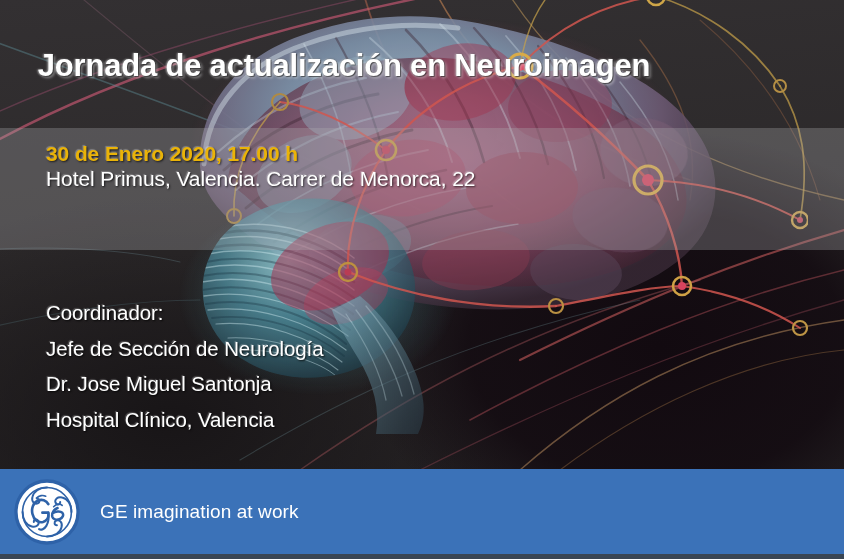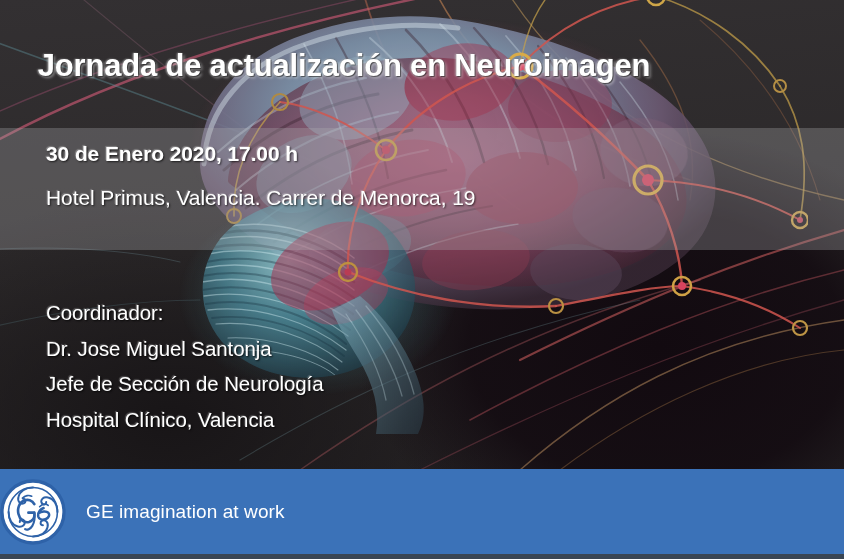--- a/index.html
+++ b/index.html
@@ -81,24 +81,24 @@
 
   .event-info {
     position: absolute;
     left: 46px;
     top: 142px;
     width: 700px;
   }
   .event-date {
     font-size: 21px;
     font-weight: bold;
-    color: #ffffff;
+    color: #eab308;
     letter-spacing: -0.1px;
     text-shadow: 1px 1px 2px rgba(0,0,0,0.65), -1px -1px 1px rgba(255,255,255,0.30);
-    margin-bottom: 20px;
+    margin-bottom: 1px;
     white-space: nowrap;
   }
   .event-venue {
     font-size: 21px;
     font-weight: normal;
     color: #ffffff;
     letter-spacing: -0.1px;
     text-shadow: 1px 1px 2px rgba(0,0,0,0.65), -1px -1px 1px rgba(255,255,255,0.28);
     white-space: nowrap;
   }
@@ -125,20 +125,21 @@
   .footer-bar {
     position: absolute;
     left: 0;
     top: 469px;
     width: 844px;
     height: 86px;
     background: #3b72b8;
     display: flex;
     align-items: center;
     box-sizing: border-box;
+    padding-left: 14px;
   }
   .footer-bottom-edge {
     position: absolute;
     left: 0;
     top: 554px;
     width: 844px;
     height: 5px;
     background: #3a4654;
   }
   .ge-logo {
@@ -380,27 +381,27 @@
       </svg>
     </div>
   </div>
 
   <div class="info-band"></div>
 
   <div class="title">Jornada de actualización en Neuroimagen</div>
 
   <div class="event-info">
     <div class="event-date">30 de Enero 2020, 17.00 h</div>
-    <div class="event-venue">Hotel Primus, Valencia. Carrer de Menorca, 19</div>
+    <div class="event-venue">Hotel Primus, Valencia. Carrer de Menorca, 22</div>
   </div>
 
   <div class="coordinator">
     <div class="coord-line is-heading">Coordinador:</div>
+    <div class="coord-line">Jefe de Sección de Neurología</div>
     <div class="coord-line">Dr. Jose Miguel Santonja</div>
-    <div class="coord-line">Jefe de Sección de Neurología</div>
     <div class="coord-line">Hospital Clínico, Valencia</div>
   </div>
 
   <div class="footer-bar">
     <div class="ge-logo">
       <svg viewBox="0 0 100 100">
         <circle cx="50" cy="50" r="47" fill="#ffffff"></circle>
         <circle cx="50" cy="50" r="47" fill="none" stroke="#2e62a8" stroke-width="5"></circle>
         <circle cx="50" cy="50" r="37" fill="none" stroke="#2e62a8" stroke-width="2.4"></circle>
 

